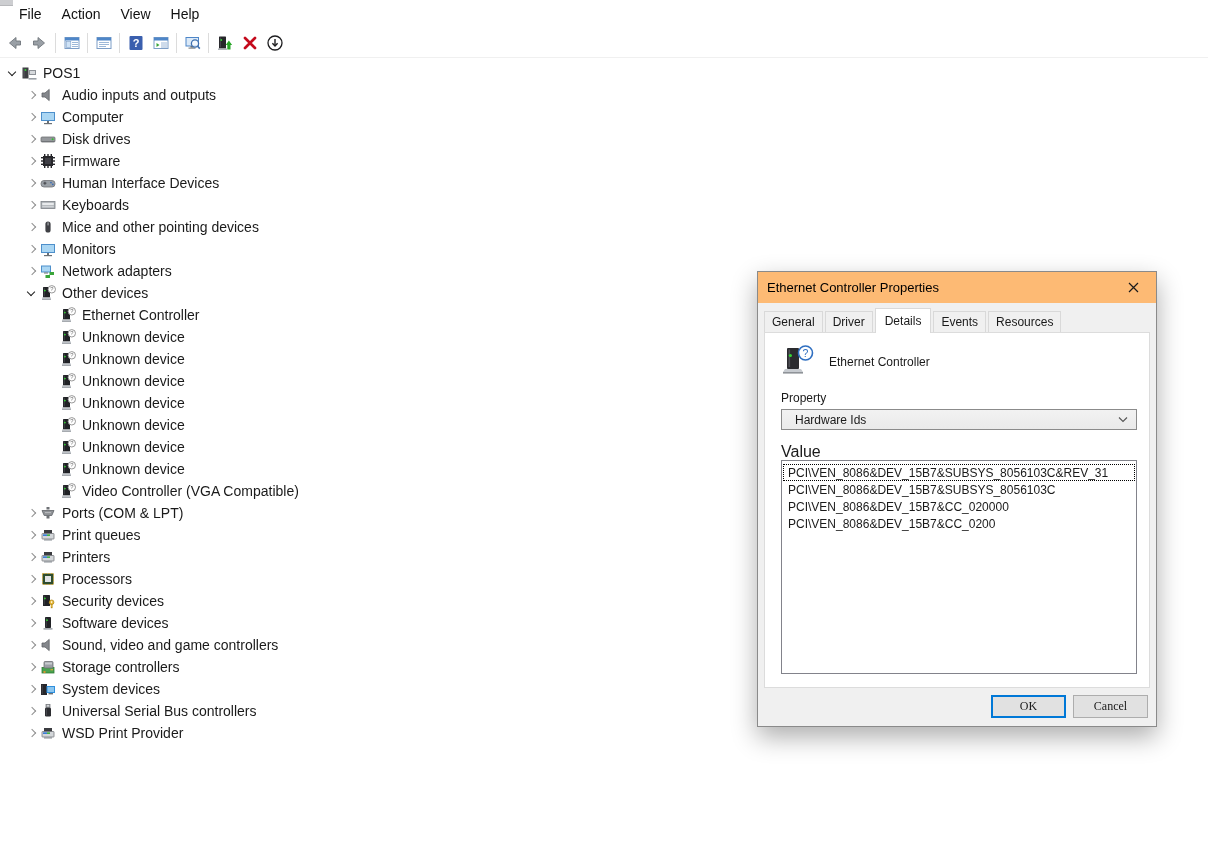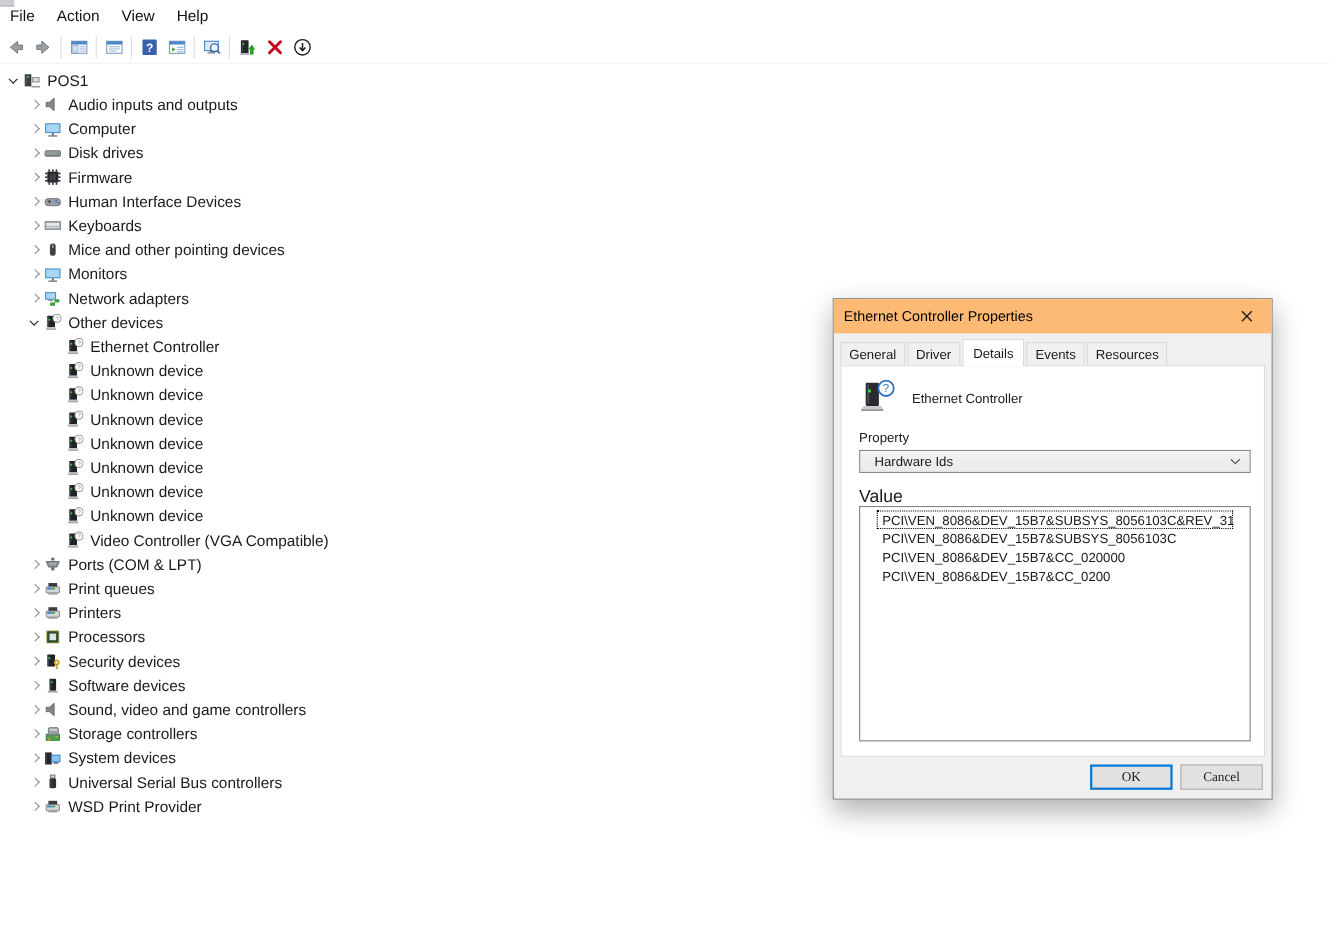--- a/index.html
+++ b/index.html
@@ -6,21 +6,21 @@
   body{
     width:1208px;height:841px;position:relative;overflow:hidden;
     background:#ffffff;font-family:"Liberation Sans",sans-serif;
     -webkit-font-smoothing:antialiased;
   }
   .remnant{position:absolute;left:0;top:0;width:13px;height:5px;background:#cdced1;border-bottom:1px solid #b7b8bb}
 
   
   .menubar{display:flex;align-items:center;height:28px;padding-left:0;font-size:14px;color:#111}
   .mi{padding:4px 10px;cursor:default}
-  .mi:first-child{padding-left:9px}
+  .mi:first-child{padding-left:19px}
 
   
   .toolbar{display:flex;align-items:center;height:29px;padding-left:2px;border-bottom:1px solid #f0f0f0;background:#fff}
   .tbtn{width:25px;height:25px;display:flex;align-items:center;justify-content:center}
   .tsep{width:1px;height:20px;background:#dcdcdc;margin:0 3px}
 
   
   .tree{position:absolute;left:0;top:62px;width:750px}
   .row{height:22px;display:flex;align-items:center;white-space:nowrap}
   .lv0{padding-left:5px}
@@ -50,21 +50,21 @@
   .devrow{position:absolute;left:16px;top:12px;display:flex;align-items:center}
   .devname{font-size:12px;color:#1a1a1a;margin-left:14px}
   .plabel{position:absolute;left:16px;top:58px;font-size:12px;color:#1a1a1a}
   .combo{position:absolute;left:16px;top:76px;width:356px;height:21px;box-sizing:border-box;
     background:linear-gradient(#f2f2f2,#eaeaea);border:1px solid #8b8b8b;
     display:flex;align-items:center;font-size:12px;color:#1a1a1a;padding-left:13px}
   .cchev{margin-left:auto;margin-right:8px}
   .vlabel{position:absolute;left:16px;top:110px;font-size:16px;color:#1a1a1a}
   .listbox{position:absolute;left:16px;top:127px;width:356px;height:214px;box-sizing:border-box;
     background:#fff;border:1px solid #82838b;padding-top:3px;overflow:hidden}
-  .vitem{font-size:12px;color:#1a1a1a;height:17px;line-height:16px;margin:0 15px;padding-left:4px;
+  .vitem{font-size:12px;color:#1a1a1a;height:17px;line-height:16px;margin:0 1px;padding-left:4px;
     border:1px dotted transparent;white-space:nowrap;box-sizing:border-box}
   .vitem.focused{border-color:#000}
   .footer{position:absolute;right:8px;bottom:8px;display:flex;gap:7px}
   .btn{width:75px;height:23px;font-size:12px;font-family:Liberation Serif, serif;color:#1a1a1a;
     background:#e1e1e1;border:1px solid #adadad;padding:0}
   .btn.ok{border:2px solid #0078d7}
 </style>
 </head>
 <body>
 

